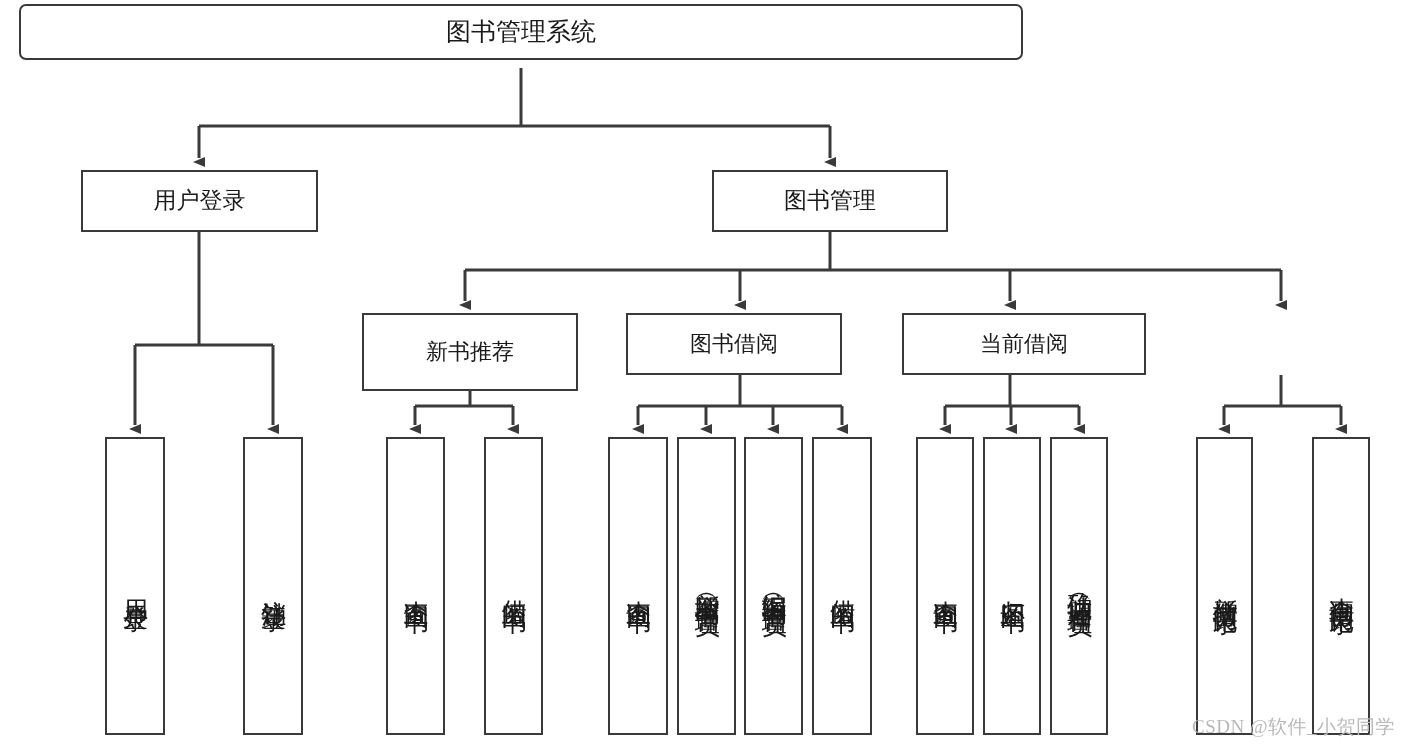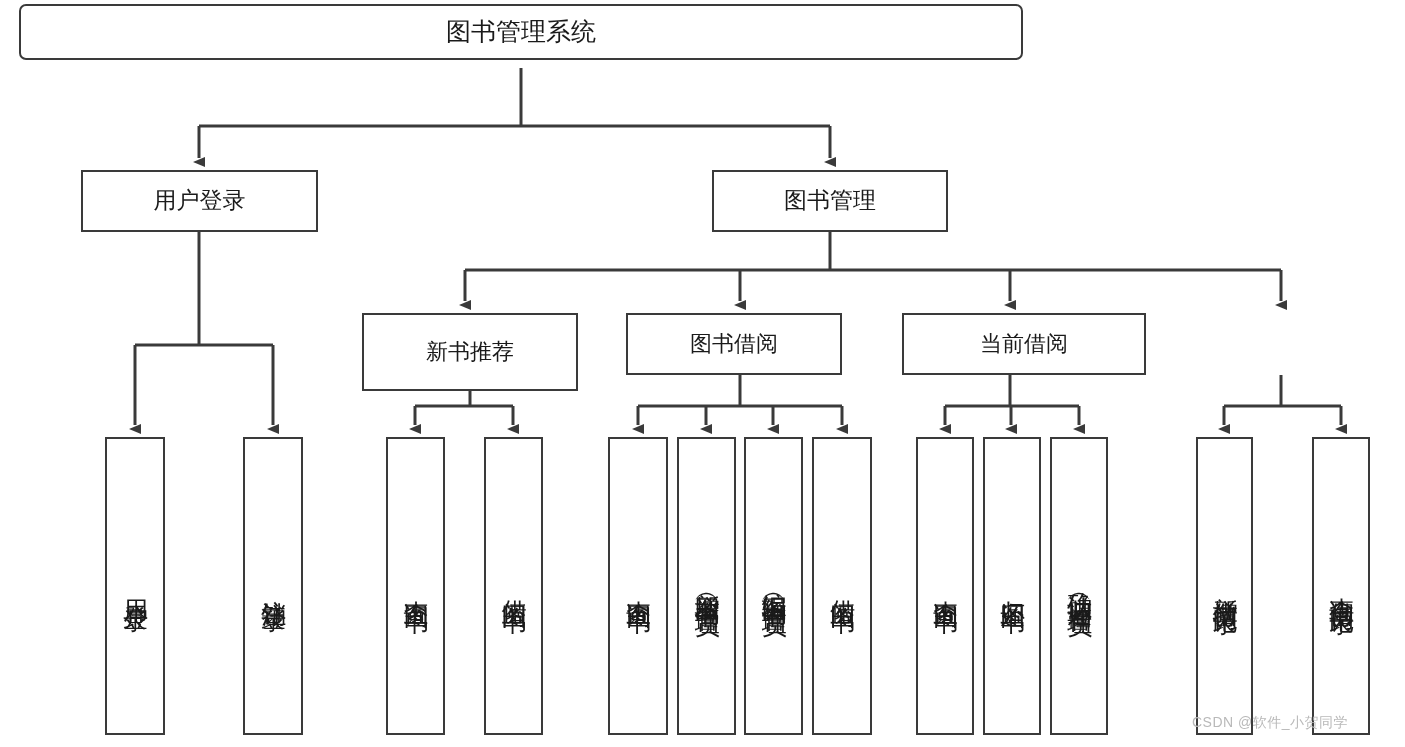--- a/index.html
+++ b/index.html
@@ -59,25 +59,25 @@
   .leaf-label {
     writing-mode: vertical-rl;
     text-orientation: upright;
     display: block;
     white-space: normal;
     line-height: 1.05;
     letter-spacing: 3px;
   }
   .watermark {
     position: absolute;
-    font-size: 14px;
+    font-size: 19px;
     color: #b9b9b9;
     white-space: nowrap;
     letter-spacing: 0.5px;
-    font-family: Liberation Sans, sans-serif;
+    font-family: Liberation Serif, serif;
   }
 </style>
 </head>
 <body>
 
 <div id="canvas">
 
   <svg id="edges" viewBox="0 0 1405 747" xmlns="http://www.w3.org/2000/svg">
     <defs>
       <marker id="arrow" markerWidth="10" markerHeight="12" refX="1" refY="6" orient="auto" markerUnits="userSpaceOnUse">

